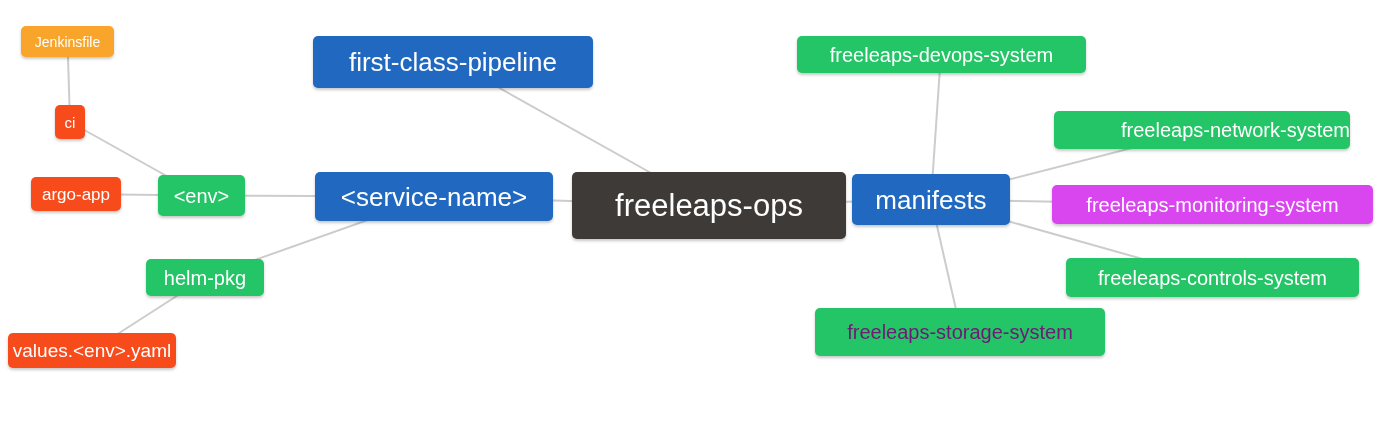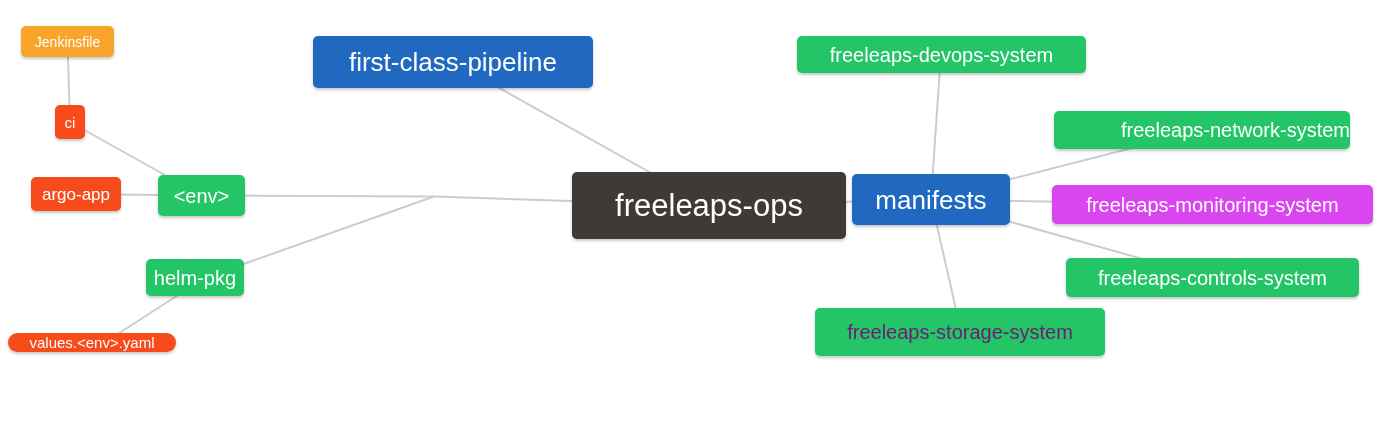--- a/index.html
+++ b/index.html
@@ -56,33 +56,36 @@
       <line x1="931" y1="199.5" x2="1212.5" y2="204.5" stroke="#CCCCCC" stroke-width="2"></line>
       <line x1="931" y1="199.5" x2="1208.5" y2="277.5" stroke="#CCCCCC" stroke-width="2"></line>
       <line x1="931" y1="199.5" x2="960" y2="327" stroke="#CCCCCC" stroke-width="2"></line>
     </svg>
     <div class="node" style="left: 572px; top: 172px; width: 274px; height: 67px; font-size: 31px; background: rgb(62, 58, 55); color: rgb(255, 255, 255);">
       <span>freeleaps-ops</span>
     </div>
     <div class="node" style="left: 313px; top: 36px; width: 280px; height: 52px; font-size: 26px; background: rgb(32, 104, 192); color: rgb(255, 255, 255);">
       <span>first-class-pipeline</span>
     </div>
+    <div class="node" style="left: 315px; top: 172px; width: 238px; height: 49px; font-size: 26px; background: rgb(32, 104, 192); color: rgb(255, 255, 255);">
+      <span>&lt;service-name&gt;</span>
+    </div>
     <div class="node" style="left: 852px; top: 174px; width: 158px; height: 51px; font-size: 26px; background: rgb(32, 104, 192); color: rgb(255, 255, 255);">
       <span>manifests</span>
     </div>
     <div class="node" style="left: 158px; top: 175px; width: 87px; height: 41px; font-size: 20px; background: rgb(35, 197, 102); color: rgb(255, 255, 255);">
       <span>&lt;env&gt;</span>
     </div>
-    <div class="node" style="left: 146px; top: 259px; width: 98px; height: 37px; font-size: 20px; background: rgb(35, 197, 102); color: rgb(255, 255, 255);">
+    <div class="node" style="left: 146px; top: 259px; width: 118px; height: 37px; font-size: 20px; background: rgb(35, 197, 102); color: rgb(255, 255, 255);">
       <span>helm-pkg</span>
     </div>
     <div class="node" style="left: 31px; top: 177px; width: 90px; height: 34px; font-size: 17px; background: rgb(247, 75, 27); color: rgb(255, 255, 255);">
       <span>argo-app</span>
     </div>
-    <div class="node" style="left: 8px; top: 333px; width: 168px; height: 19px; font-size: 15px; background: rgb(247, 75, 27); color: rgb(255, 255, 255); border-radius: 13px;">
+    <div class="node" style="left: 8px; top: 333px; width: 168px; height: 35px; font-size: 19px; background: rgb(247, 75, 27); color: rgb(255, 255, 255);">
       <span>values.&lt;env&gt;.yaml</span>
     </div>
     <div class="node" style="left: 55px; top: 105px; width: 30px; height: 34px; font-size: 15px; background: rgb(247, 75, 27); color: rgb(255, 255, 255);">
       <span>ci</span>
     </div>
     <div class="node" style="left: 21px; top: 26px; width: 93px; height: 31px; font-size: 14px; background: rgb(249, 164, 42); color: rgb(255, 255, 255);">
       <span>Jenkinsfile</span>
     </div>
     <div class="node" style="left: 797px; top: 36px; width: 289px; height: 37px; font-size: 20px; background: rgb(35, 197, 102); color: rgb(255, 255, 255);">
       <span>freeleaps-devops-system</span>

